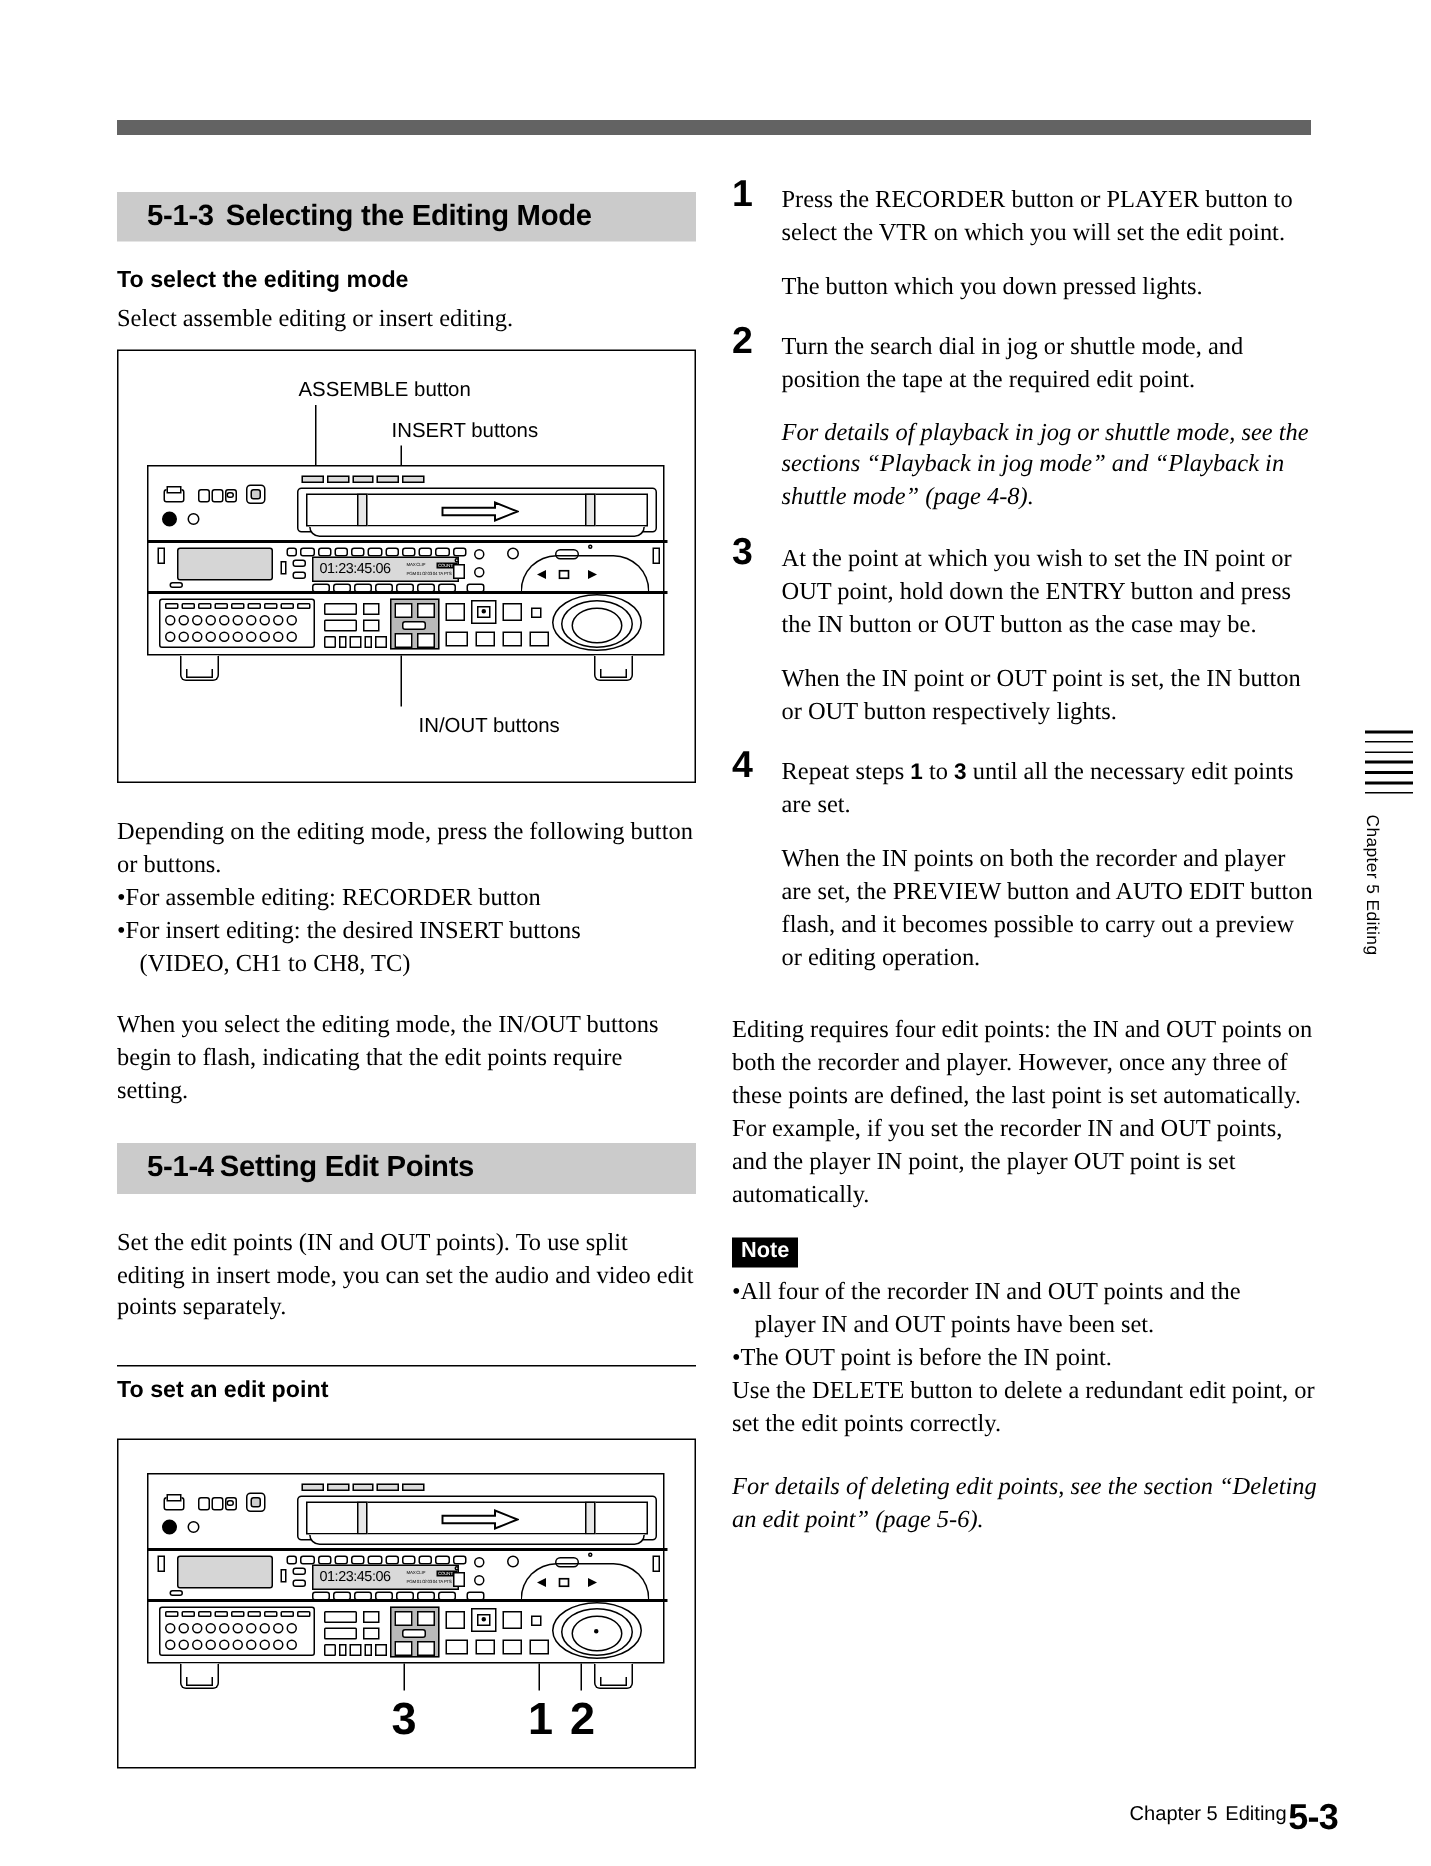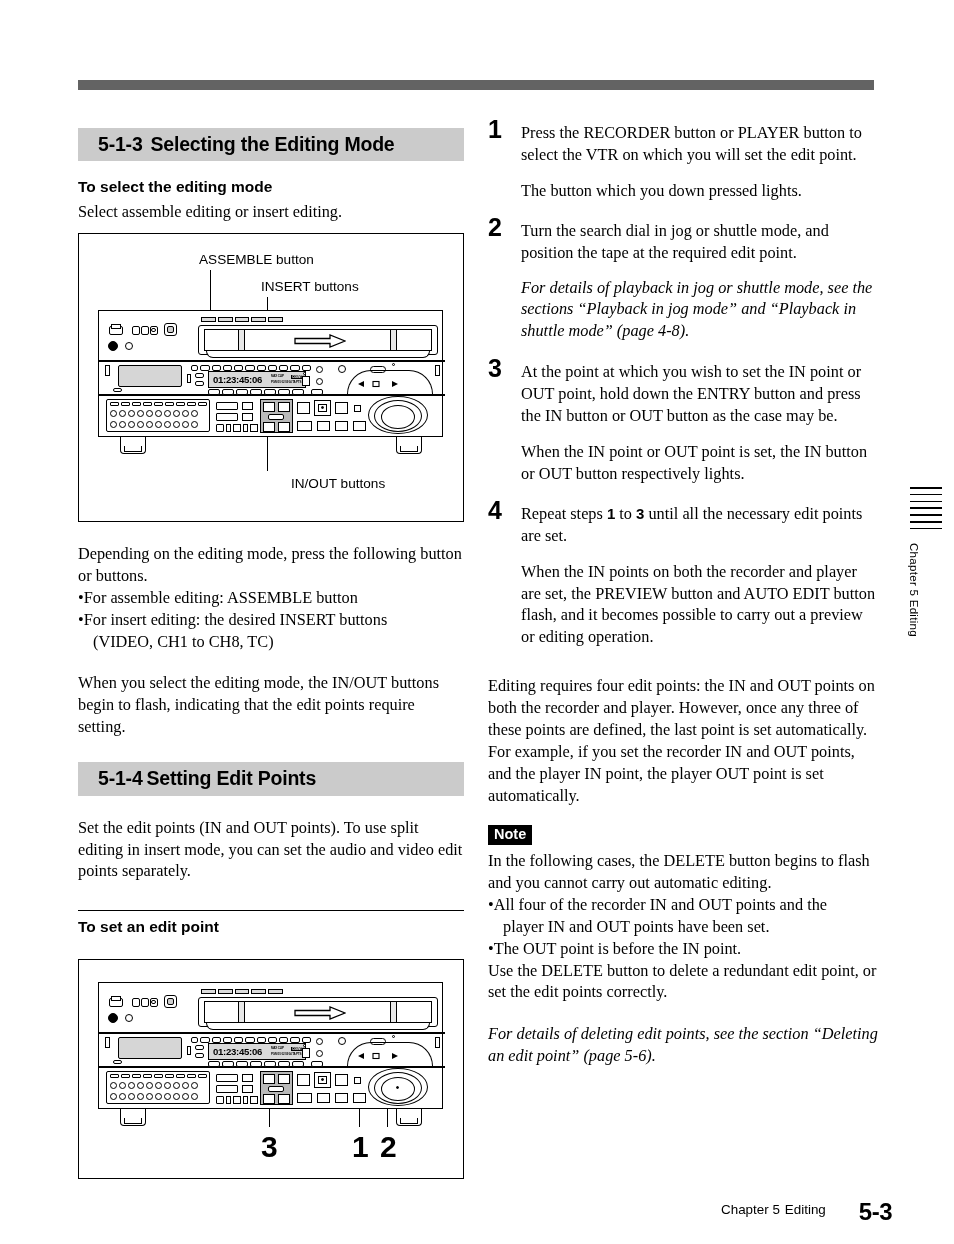--- a/index.html
+++ b/index.html
@@ -197,21 +197,21 @@
     font-family: "Liberation Sans", sans-serif;
   }
   .footer .fc {
     font-size: 13.4px;
     vertical-align: 6px;
     margin-right: 5px;
   }
   .footer .fe {
     font-size: 13.4px;
     vertical-align: 6px;
-    margin-right: 33px;
+    margin-right: 1px;
   }
   .footer .fp {
     font-size: 24px;
     font-weight: bold;
     letter-spacing: -0.5px;
   }
 
   
   .vtr {
     position: absolute;
@@ -294,21 +294,21 @@
     background: #fff;
   }
   .circ.solid { background: #000; }
 
   .lcd {
     position: absolute;
     border: 1.4px solid #000;
     background: #d9d9d9;
     box-sizing: border-box;
     font-family: "Liberation Sans", sans-serif;
-    font-weight: bold;
+    font-weight: normal;
     overflow: hidden;
     padding-left: 12px;
   }
   .tc {
     position: absolute;
     left: 4px; top: 2px;
     font-size: 9.6px;
     letter-spacing: -0.3px;
   }
   .lcd .micro {
@@ -397,21 +397,21 @@
     <div style="height:10px"></div>
 
     <div class="figbox fig1">
 
       <div class="callout" style="left:120px; top:18px;">ASSEMBLE button</div>
       <div class="leader" style="left:131px; top:36px; height:63px;"></div>
 
       <div class="callout" style="left:182px; top:45px;">INSERT buttons</div>
       <div class="leader" style="left:188px; top:63px; height:73px;"></div>
 
-      <div class="callout" style="left:212px; top:242px;">IN/OUT buttons</div>
+      <div class="callout" style="left:200px; top:242px;">IN/OUT buttons</div>
       <div class="leader" style="left:188px; top:193px; height:44px;"></div>
 
       <div class="vtr" style="left:19px; top:76px;">
         <div class="body"></div>
         <div class="divider" style="top:50px;"></div>
         <div class="divider" style="top:84px;"></div>
 
         <div class="sq" style="left:11px; top:16px; width:14px; height:9px; border-radius:2px;"></div>
         <div class="sq" style="left:13px; top:14px; width:10px; height:5px;"></div>
         <div class="btnstrip" style="left:34px; top:16px; width:26px; gap:1px;">
@@ -572,21 +572,21 @@
         <div class="dial-mid" style="left:276px; top:90px; width:48px; height:32px;"></div>
         <div class="dial-in" style="left:283px; top:95px; width:34px; height:24px;"></div>
 
         <div class="foot" style="left:22px; top:127px;"></div>
         <div class="foot" style="left:298px; top:127px;"></div>
       </div>
     </div>
 
     <div style="height:21px"></div>
     <div class="p">Depending on the editing mode, press the following button or buttons.</div>
-    <div class="bullet">•<span>For assemble editing: ASSEMBLE button</span></div>
+    <div class="bullet">•<span>For assemble editing: RECORDER button</span></div>
     <div class="bullet">•<span>For insert editing: the desired INSERT buttons</span><span class="cont">(VIDEO, CH1 to CH8, TC)</span></div>
 
     <div style="height:20px"></div>
     <div class="p">When you select the editing mode, the IN/OUT buttons begin to flash, indicating that the edit points require setting.</div>
 
     <div style="height:24px"></div>
     <div class="sec-head tight"><span class="num">5-1-4</span><span>Setting Edit Points</span></div>
 
     <div style="height:21px"></div>
     <div class="p">Set the edit points (IN and OUT points). To use split editing in insert mode, you can set the audio and video edit points separately.</div>
@@ -822,21 +822,20 @@
     </div>
 
     <div style="height:24px"></div>
 
     <div style="height:3px"></div>
     <div class="p">Editing requires four edit points:  the IN and OUT points on both the recorder and player.  However, once any three of these points are defined, the last point is set automatically.  For example, if you set the recorder IN and OUT points, and the player IN point, the player OUT point is set automatically.</div>
 
     <div style="height:18px"></div>
     <span class="note-badge">Note</span>
     <div style="height:5px"></div>
-    <div class="p">In the following cases, the DELETE button begins to flash and you cannot carry out automatic editing.</div>
     <div class="bullet">•<span>All four of the recorder IN and OUT points and the</span><span class="cont">player IN and OUT points have been set.</span></div>
     <div class="bullet">•<span>The OUT point is before the IN point.</span></div>
     <div class="p">Use the DELETE button to delete a redundant edit point, or set the edit points correctly.</div>
 
     <div style="height:20px"></div>
     <div class="p ital">For details of deleting edit points, see the section “Deleting an edit point” (page 5-6).</div>
 
   </div>
 
   <div class="side-tab">

